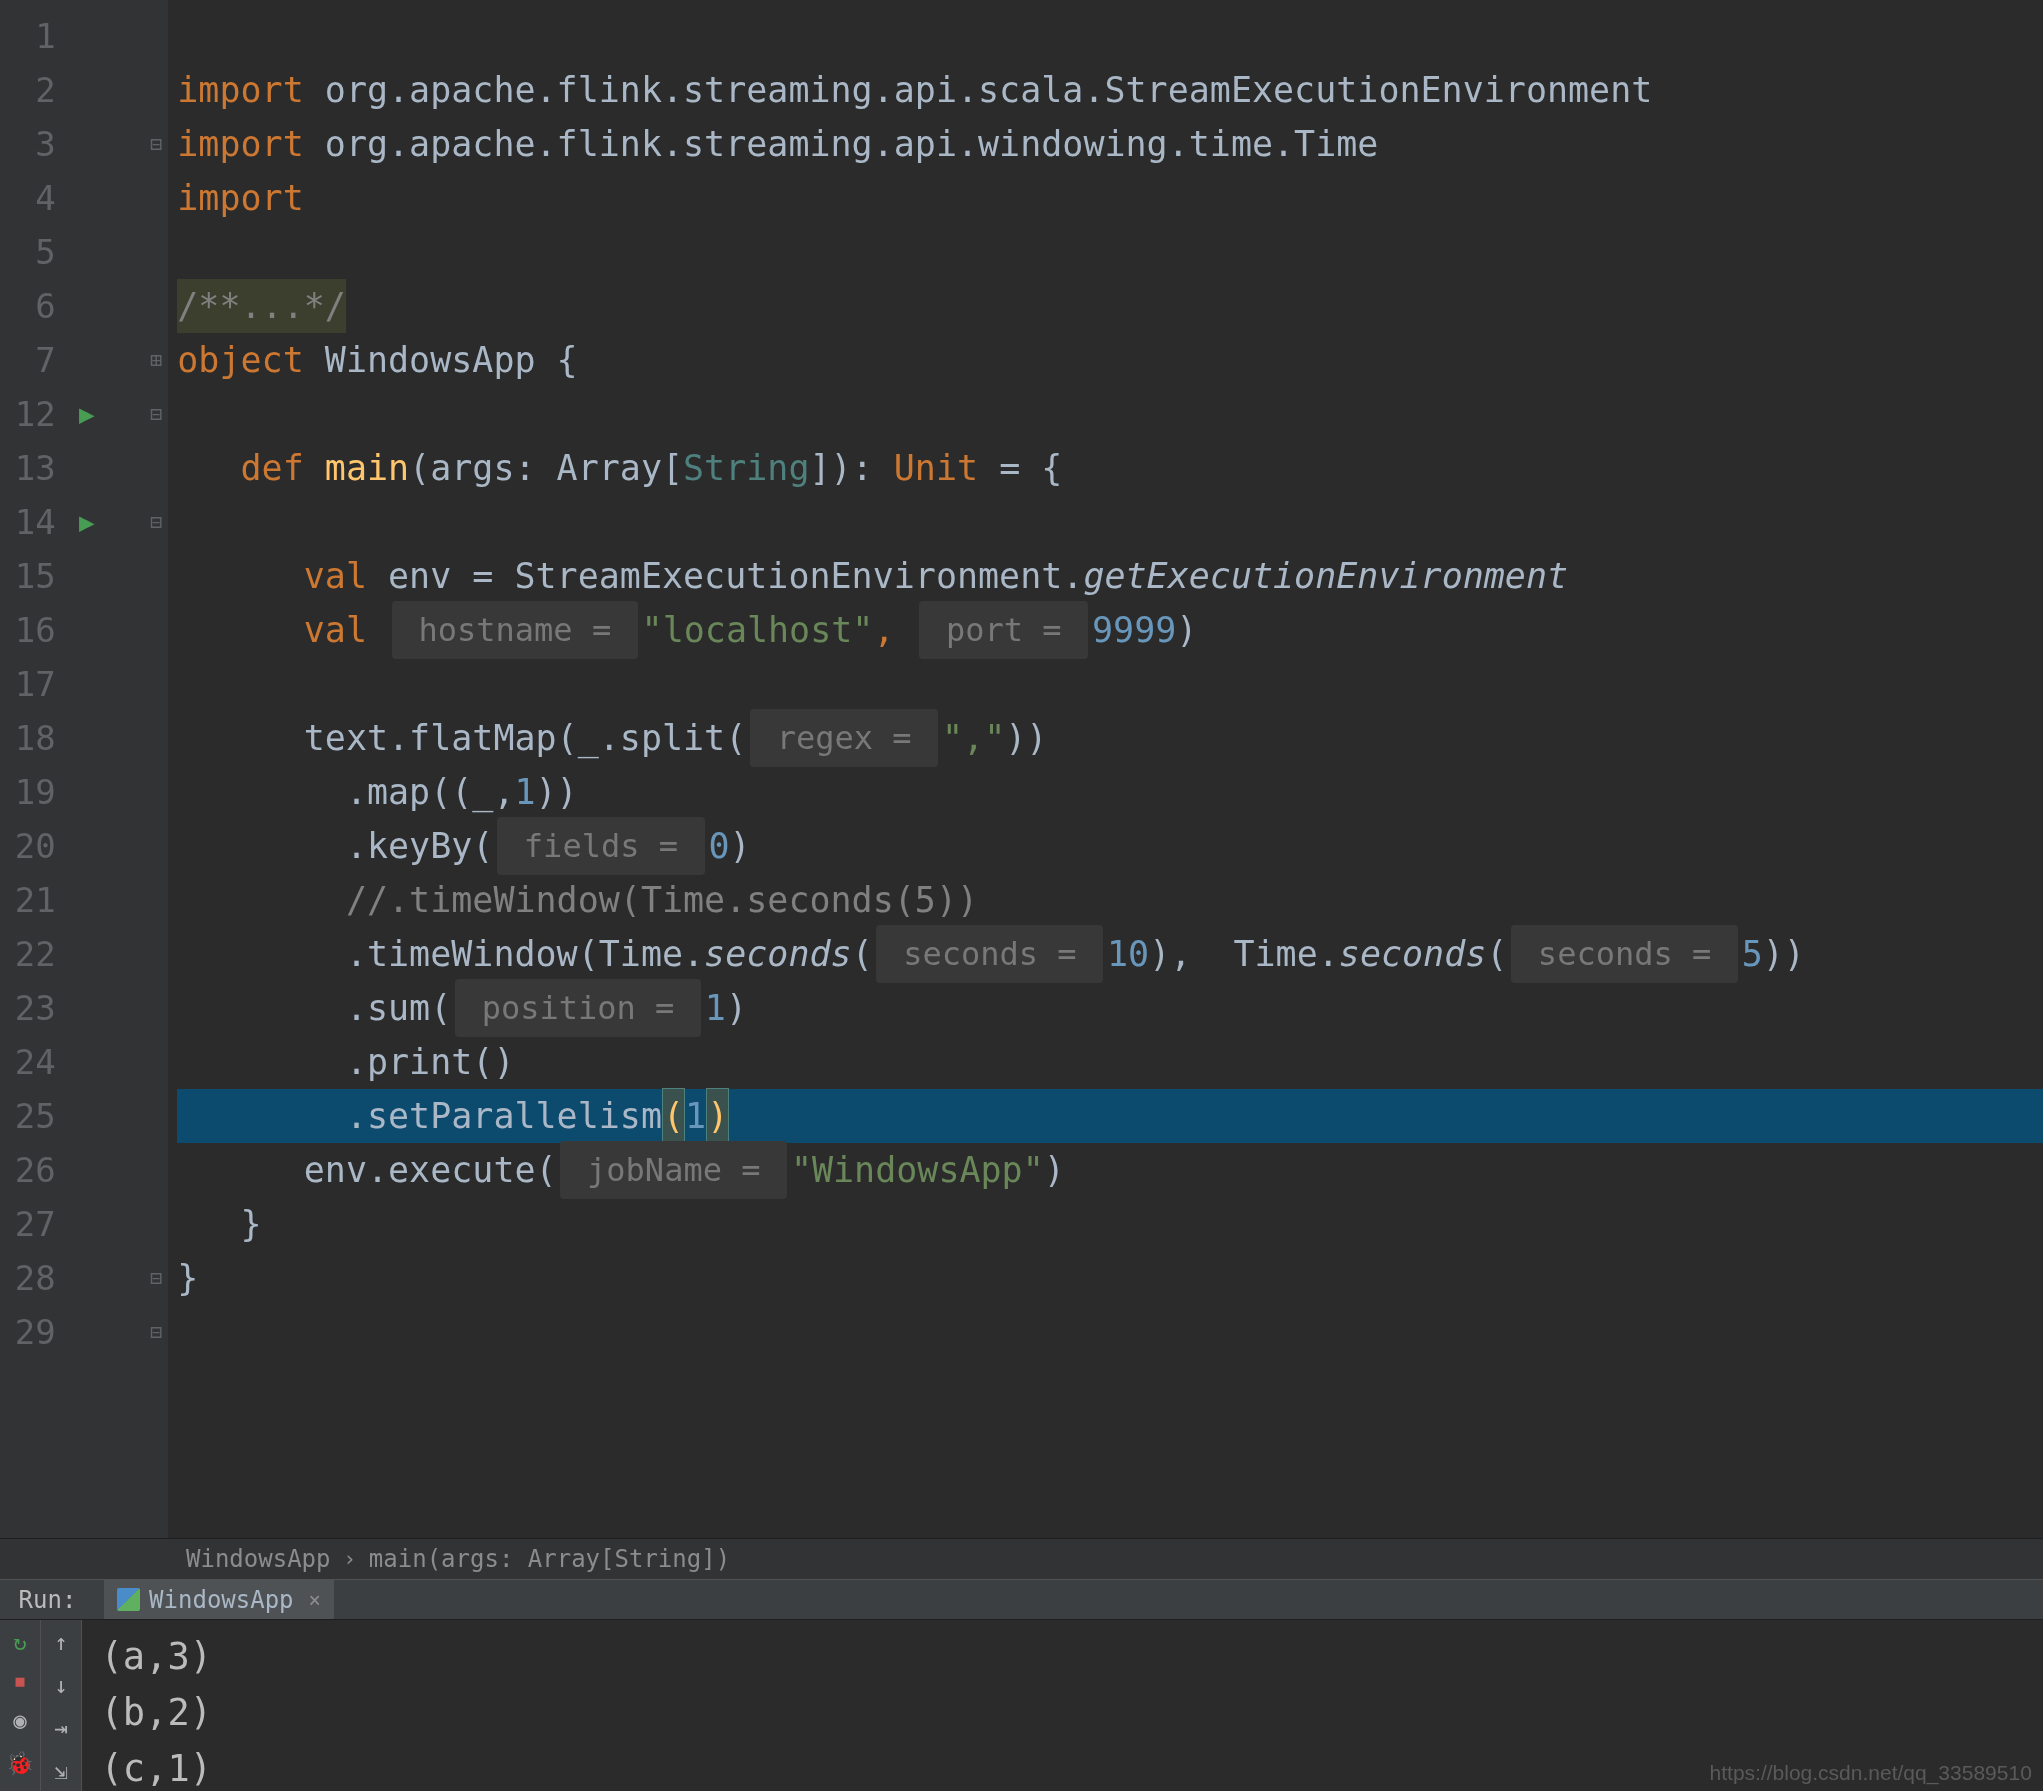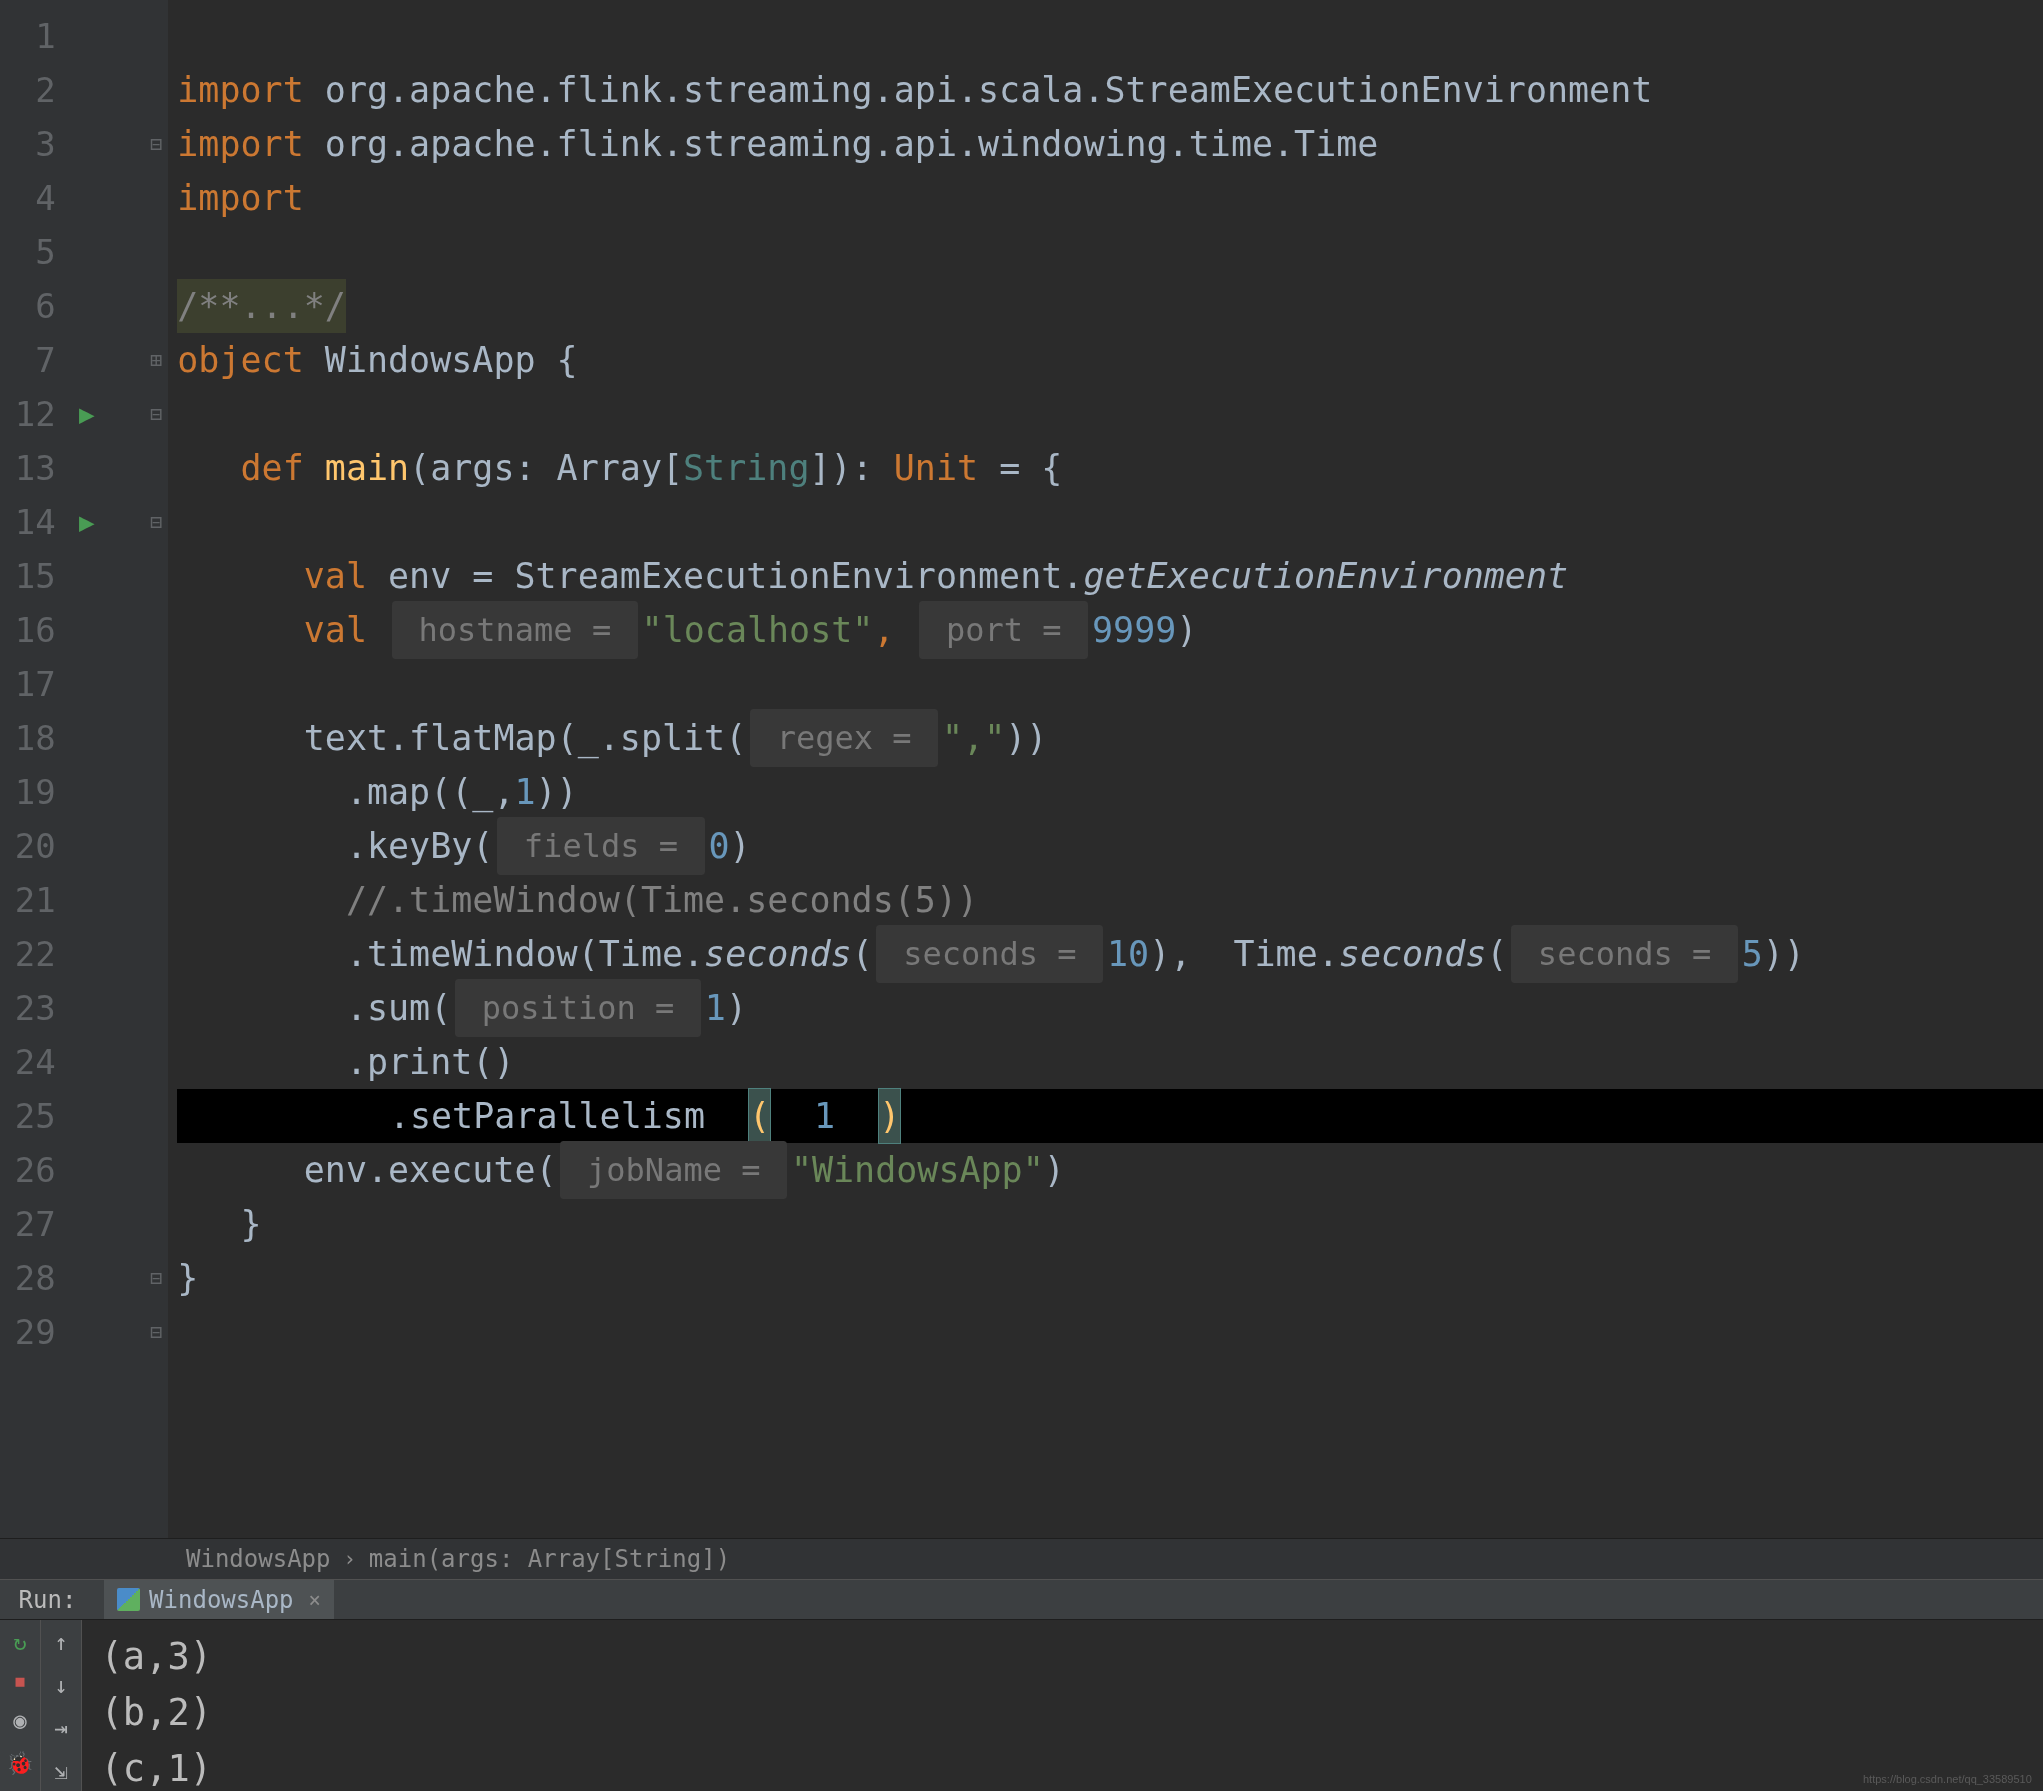--- a/index.html
+++ b/index.html
@@ -55,22 +55,21 @@
     }
     .code-line {
       height: 54px;
       font-size: 35px;
       white-space: pre;
       display: flex;
       align-items: center;
       line-height: 54px;
     }
     .highlighted-line {
-      background: #000000;
-      gap: 43px;
+      background: #0c4a6e;
     }
     .kw { color: #cc7832; }
     .str { color: #6a8759; }
     .num { color: #6897bb; }
     .type { color: #4e807d; }
     .method { color: #ffc66d; }
     .comment { color: #808080; }
     .comment-bg { background: #3c3f2e; color: #808080; }
     .italic { font-style: italic; }
     .param-hint { 
@@ -161,21 +160,21 @@
       flex: 1;
       padding: 9.3px 18.6px;
       font-size: 37px;
       color: #bbbbbb;
       line-height: 56px;
     }
     .watermark {
       position: absolute;
       bottom: 7.5px;
       right: 11.2px;
-      font-size: 11px;
+      font-size: 21px;
       color: #5a5a5a;
       font-family: sans-serif;
     }
   </style>
 </head>
 <body>
 
 <div class="editor-area">
   <div class="gutter">
     <div class="gutter-line">

